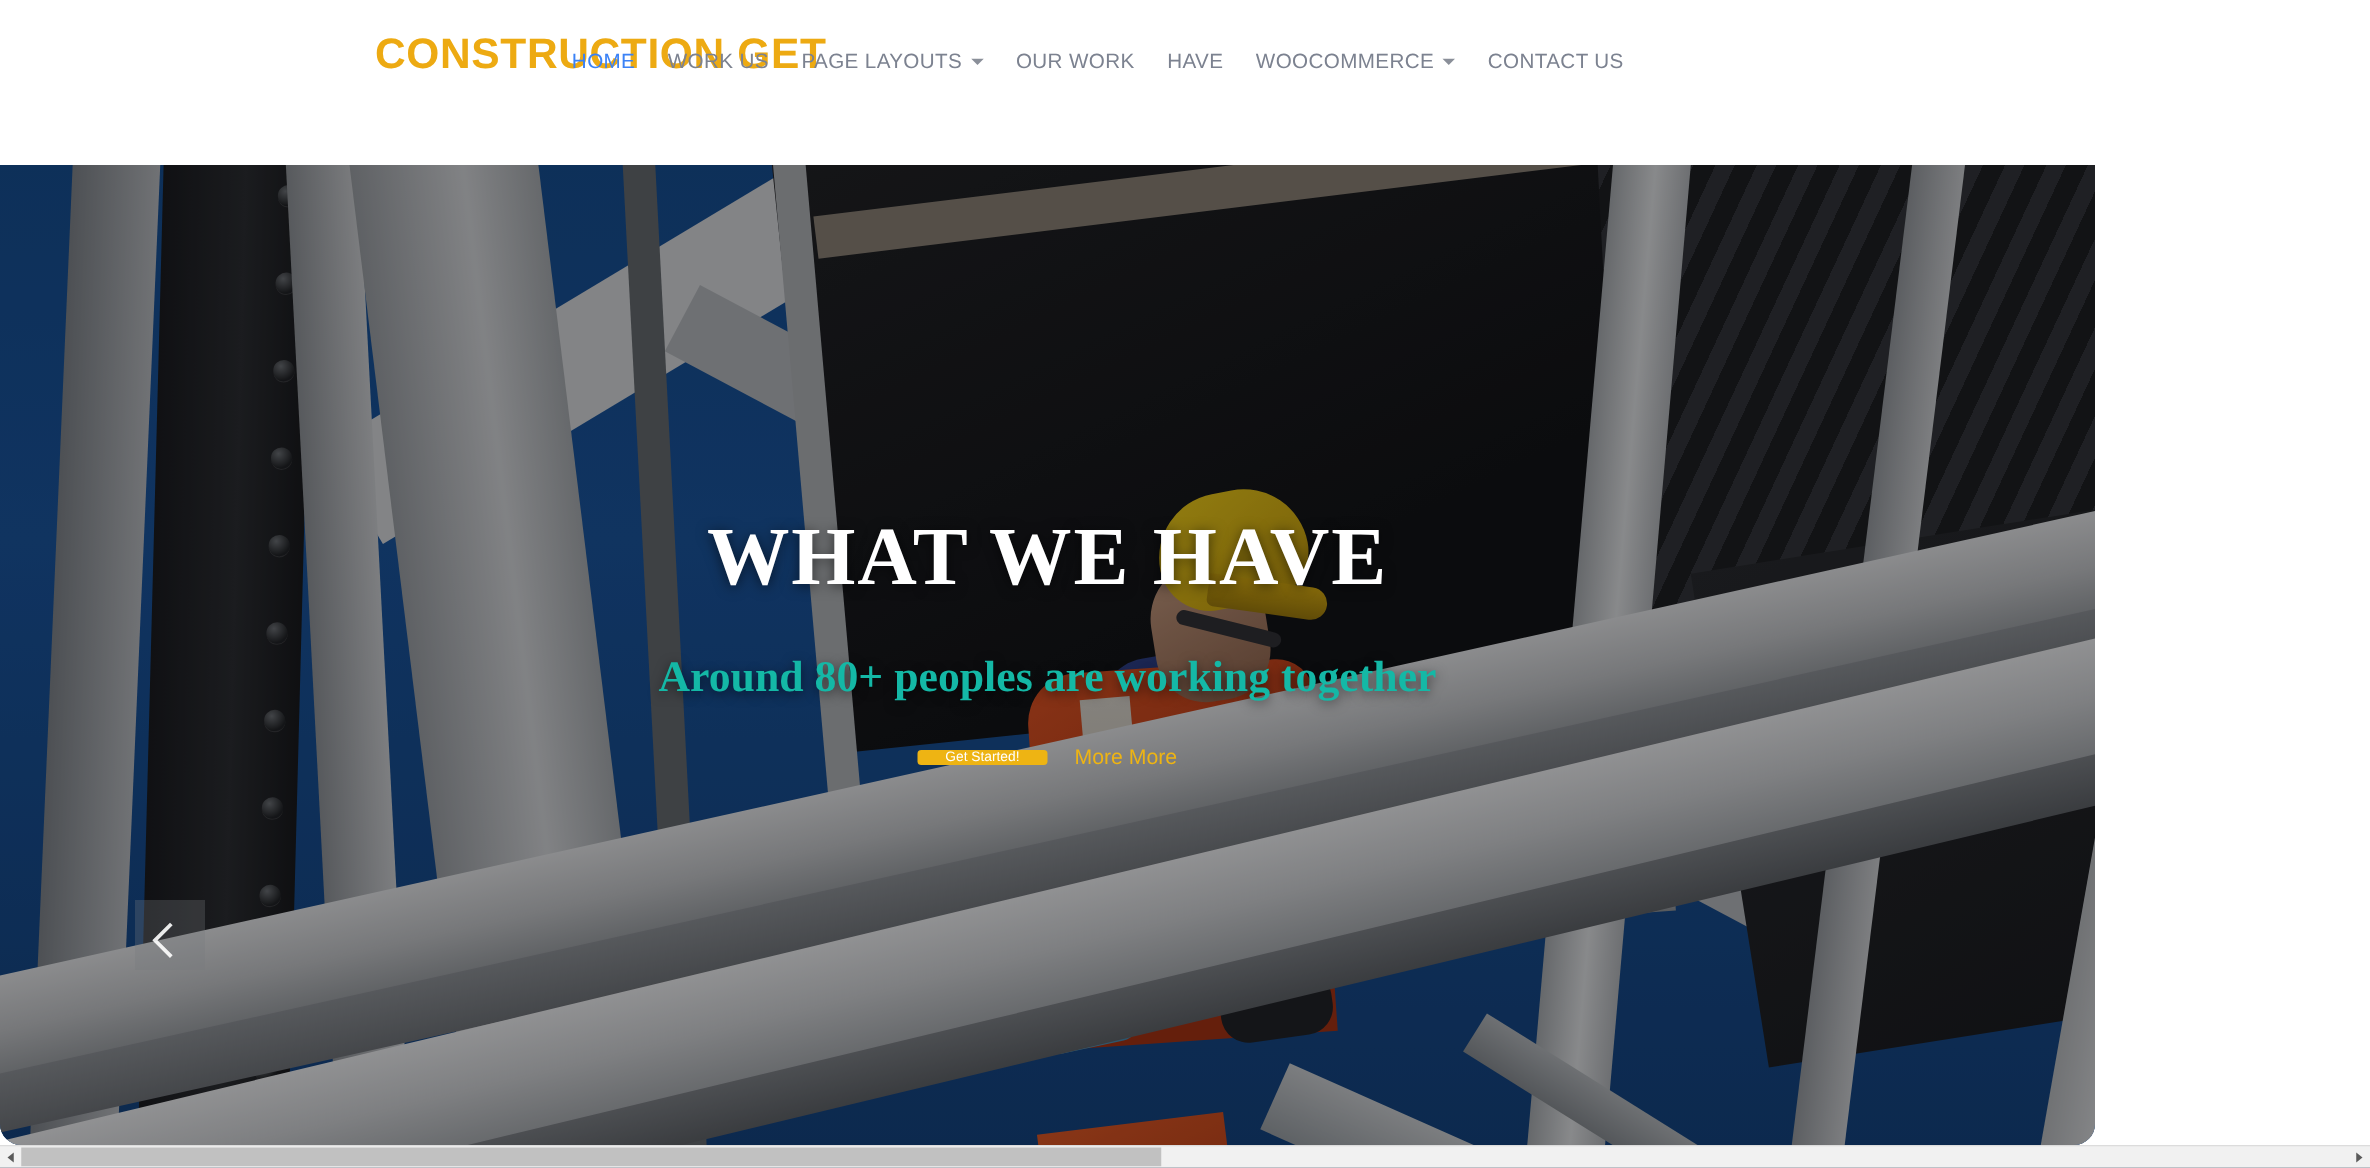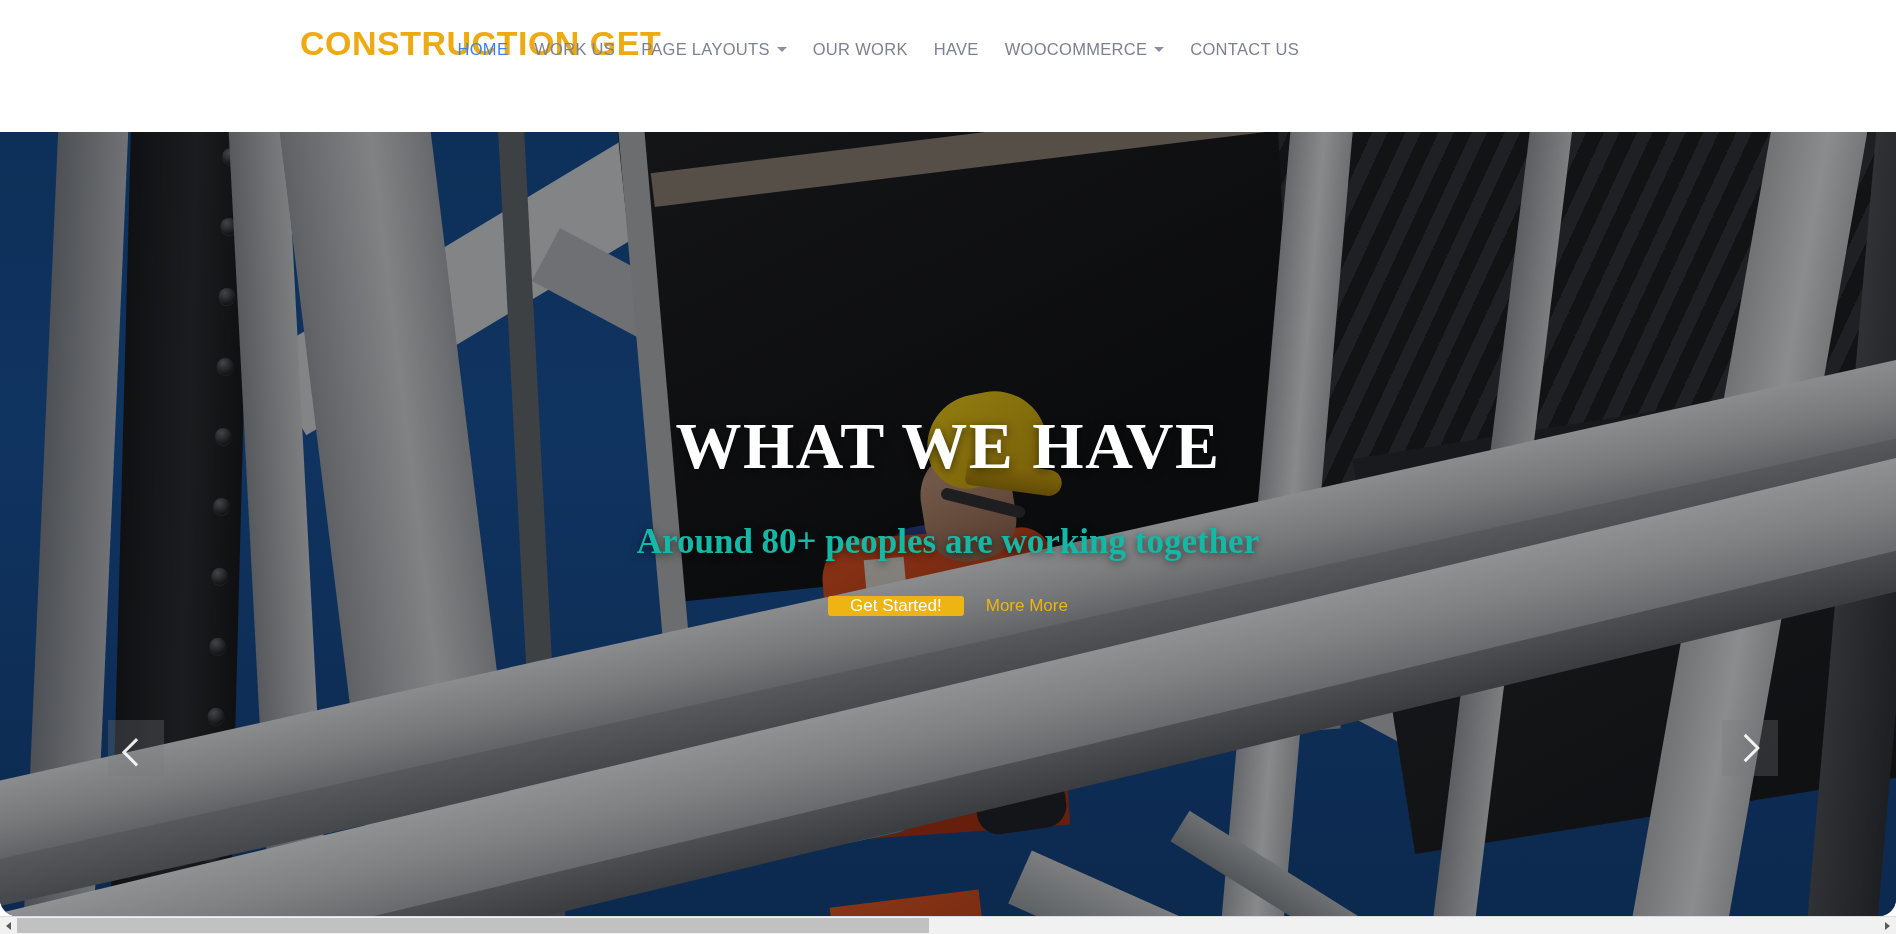--- a/index.html
+++ b/index.html
@@ -48,21 +48,21 @@
     width:0; height:0;
     margin-left:7px;
     border-left:5px solid transparent;
     border-right:5px solid transparent;
     border-top:5px solid #8a8f99;
   }
 
   
   .hero{
     position:absolute; top:108px; left:0;
-    width:1896px; height:808px;
+    width:1676px; height:808px;
     overflow:hidden;
     background:#14365f;
     border-radius:17px;
   }
   .hero-photo{
     position:absolute; inset:0;
     overflow:hidden;
   }
   
   .sky{
@@ -308,21 +308,21 @@
     text-shadow:0 2px 9px rgba(0,0,0,.55);
     margin-bottom:34px;
   }
   .hero-actions{
     display:flex; align-items:center; gap:22px;
   }
   .btn-primary{
     background:#eeb413;
     color:#ffffff;
     border:none;
-    font-size:17px;
+    font-size:11px;
     padding:0 22px;
     border-radius:3px;
     cursor:pointer;
     font-family:"Liberation Sans", sans-serif;
   }
   .btn-link{
     color:#eeb413;
     font-size:17px;
     text-decoration:none;
     cursor:pointer;

